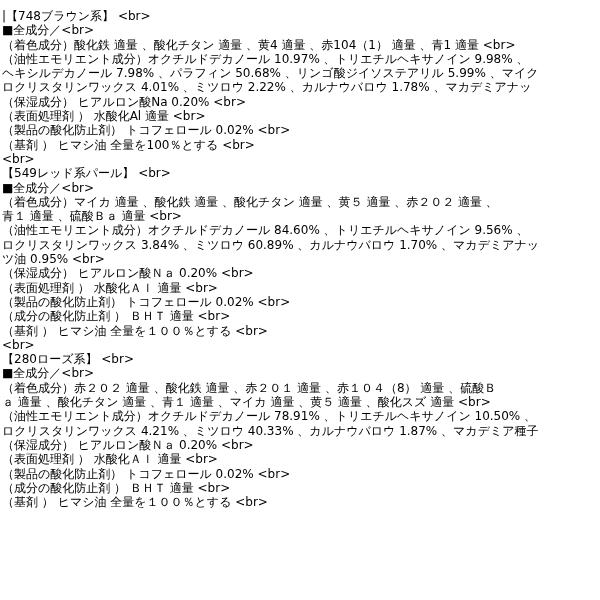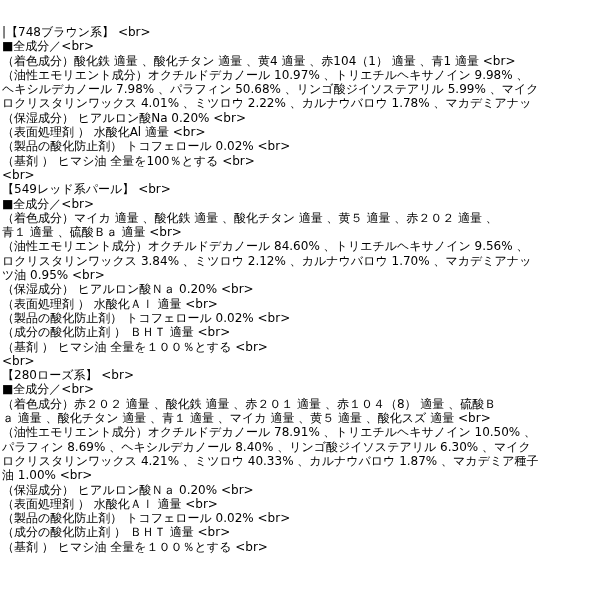--- a/index.html
+++ b/index.html
@@ -7,21 +7,21 @@
     padding: 0;
     background: #ffffff;
   }
   .page {
     position: relative;
     width: 600px;
     height: 600px;
     background: #ffffff;
     overflow: hidden;
     box-sizing: border-box;
-    padding: 25px 0 0 2px;
+    padding: 9px 0 0 2px;
   }
   .text-block {
     font-family: "DejaVu Sans", sans-serif;
     font-size: 12px;
     line-height: 14.3px;
     color: #000000;
   }
   .text-line {
     white-space: pre;
     height: 14.3px;
@@ -42,35 +42,33 @@
       <div class="text-line">（保湿成分） ヒアルロン酸Na 0.20% &lt;br&gt;</div>
       <div class="text-line">（表面処理剤 ） 水酸化Al 適量 &lt;br&gt;</div>
       <div class="text-line">（製品の酸化防止剤） トコフェロール 0.02% &lt;br&gt;</div>
       <div class="text-line">（基剤 ） ヒマシ油 全量を100％とする &lt;br&gt;</div>
       <div class="text-line">&lt;br&gt;</div>
       <div class="text-line">【549レッド系パール】 &lt;br&gt;</div>
       <div class="text-line">■全成分／&lt;br&gt;</div>
       <div class="text-line">（着色成分）マイカ 適量 、酸化鉄 適量 、酸化チタン 適量 、黄５ 適量 、赤２０２ 適量 、</div>
       <div class="text-line">青１ 適量 、硫酸Ｂａ 適量 &lt;br&gt;</div>
       <div class="text-line">（油性エモリエント成分）オクチルドデカノール 84.60% 、トリエチルヘキサノイン 9.56% 、</div>
-      <div class="text-line">ロクリスタリンワックス 3.84% 、ミツロウ 2.12% 、カルナウバロウ 1.70% 、マカデミアナッ</div>
+      <div class="text-line">ロクリスタリンワックス 3.84% 、ミツロウ 60.89% 、カルナウバロウ 1.70% 、マカデミアナッ</div>
       <div class="text-line">ツ油 0.95% &lt;br&gt;</div>
       <div class="text-line">（保湿成分） ヒアルロン酸Ｎａ 0.20% &lt;br&gt;</div>
       <div class="text-line">（表面処理剤 ） 水酸化Ａｌ 適量 &lt;br&gt;</div>
       <div class="text-line">（製品の酸化防止剤） トコフェロール 0.02% &lt;br&gt;</div>
       <div class="text-line">（成分の酸化防止剤 ） ＢＨＴ 適量 &lt;br&gt;</div>
       <div class="text-line">（基剤 ） ヒマシ油 全量を１００％とする &lt;br&gt;</div>
       <div class="text-line">&lt;br&gt;</div>
       <div class="text-line">【280ローズ系】 &lt;br&gt;</div>
       <div class="text-line">■全成分／&lt;br&gt;</div>
       <div class="text-line">（着色成分）赤２０２ 適量 、酸化鉄 適量 、赤２０１ 適量 、赤１０４（8） 適量 、硫酸Ｂ</div>
       <div class="text-line">ａ 適量 、酸化チタン 適量 、青１ 適量 、マイカ 適量 、黄５ 適量 、酸化スズ 適量 &lt;br&gt;</div>
       <div class="text-line">（油性エモリエント成分）オクチルドデカノール 78.91% 、トリエチルヘキサノイン 10.50% 、</div>
-      <div class="text-line">パラフィン 8.69% 、ヘキシルデカノール 8.40% 、リンゴ酸ジイソステアリル 6.30% 、マイク</div>
       <div class="text-line">ロクリスタリンワックス 4.21% 、ミツロウ 40.33% 、カルナウバロウ 1.87% 、マカデミア種子</div>
-      <div class="text-line">油 1.00% &lt;br&gt;</div>
       <div class="text-line">（保湿成分） ヒアルロン酸Ｎａ 0.20% &lt;br&gt;</div>
       <div class="text-line">（表面処理剤 ） 水酸化Ａｌ 適量 &lt;br&gt;</div>
       <div class="text-line">（製品の酸化防止剤） トコフェロール 0.02% &lt;br&gt;</div>
       <div class="text-line">（成分の酸化防止剤 ） ＢＨＴ 適量 &lt;br&gt;</div>
       <div class="text-line">（基剤 ） ヒマシ油 全量を１００％とする &lt;br&gt;</div>
     </div>
 </div>
 
 </body></html>

